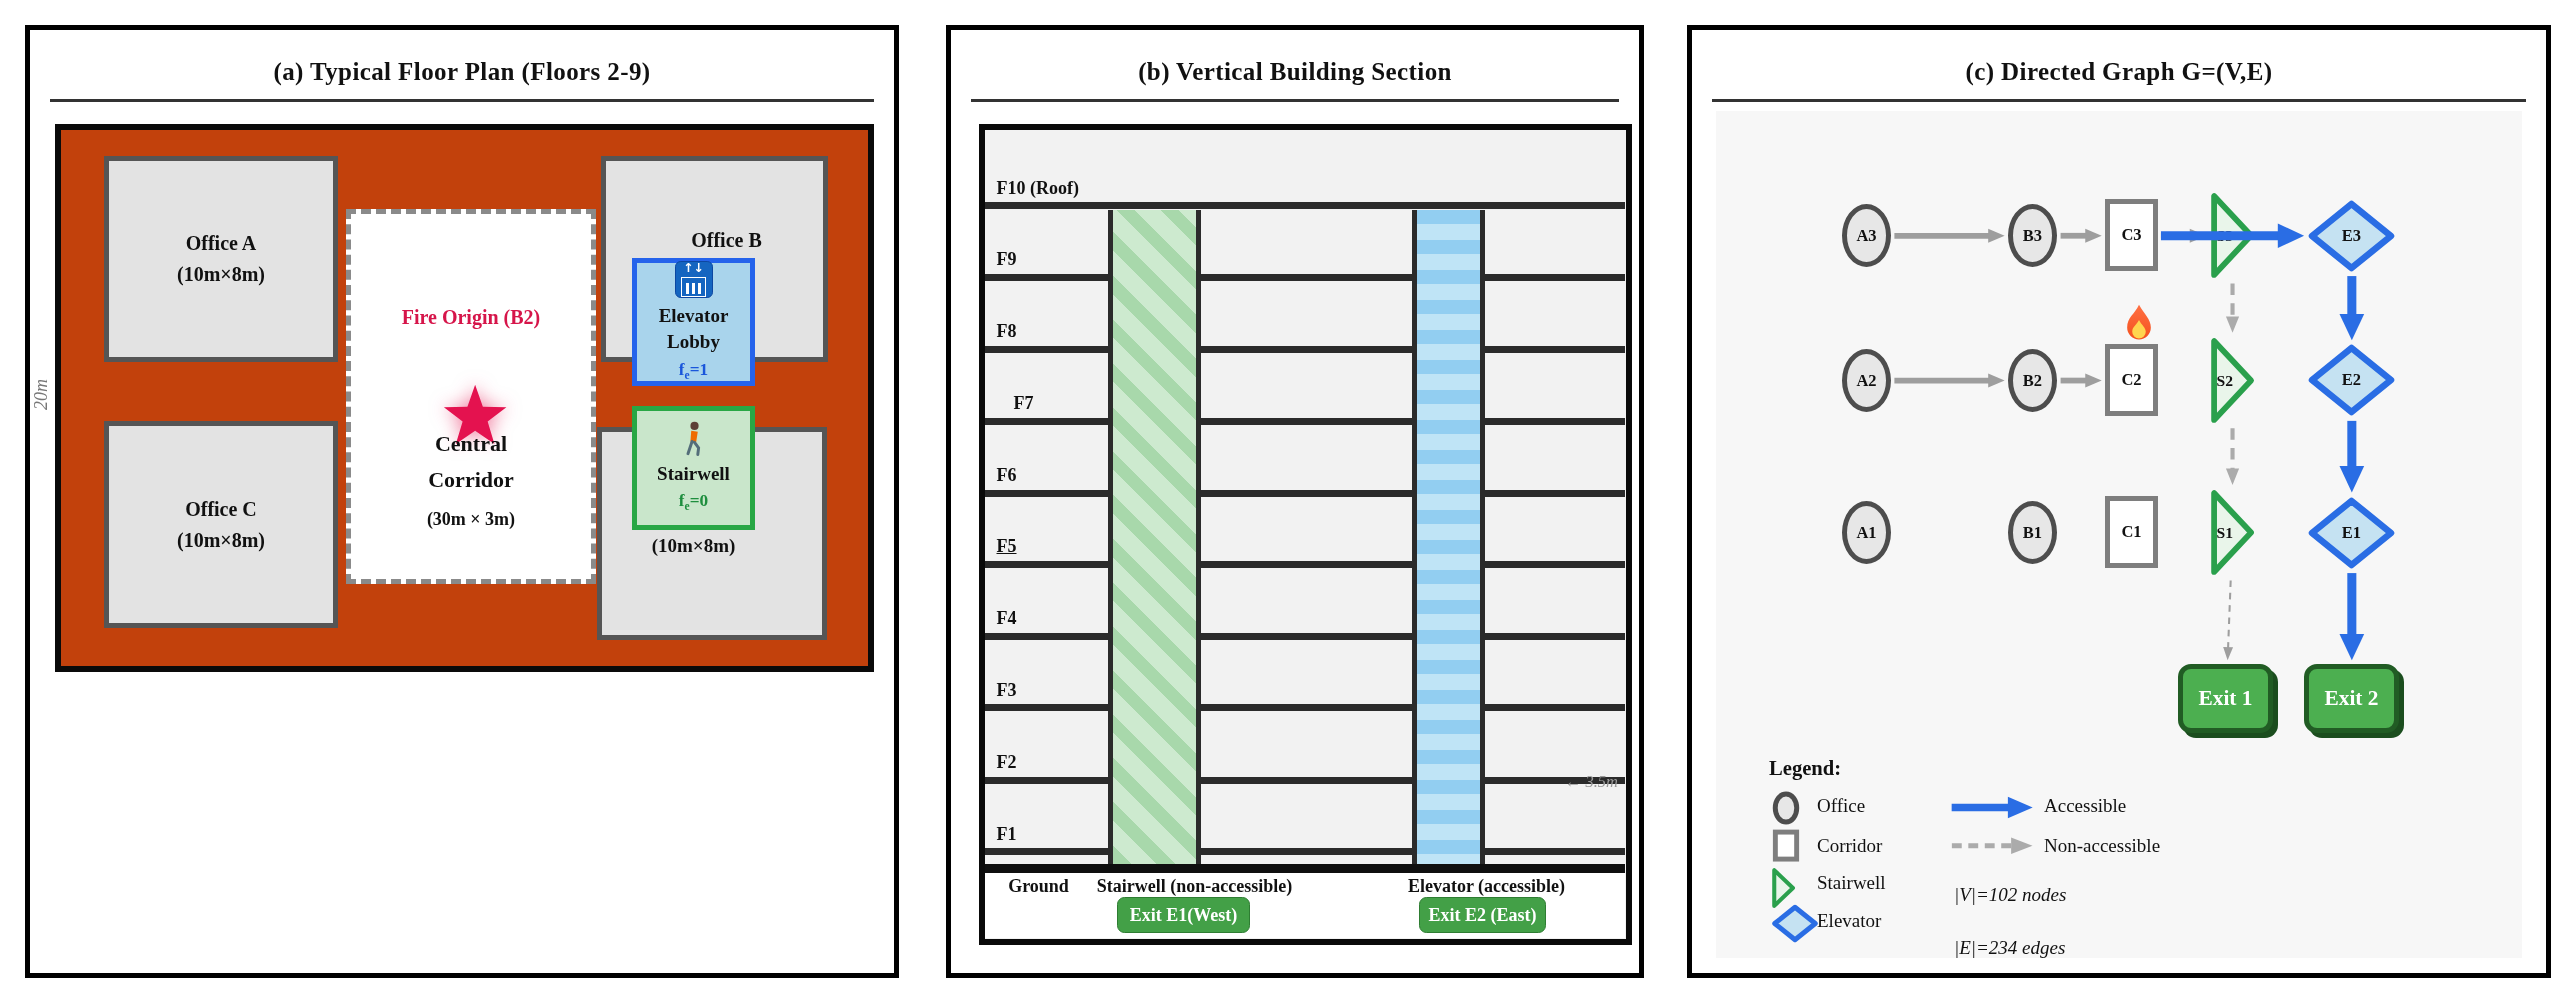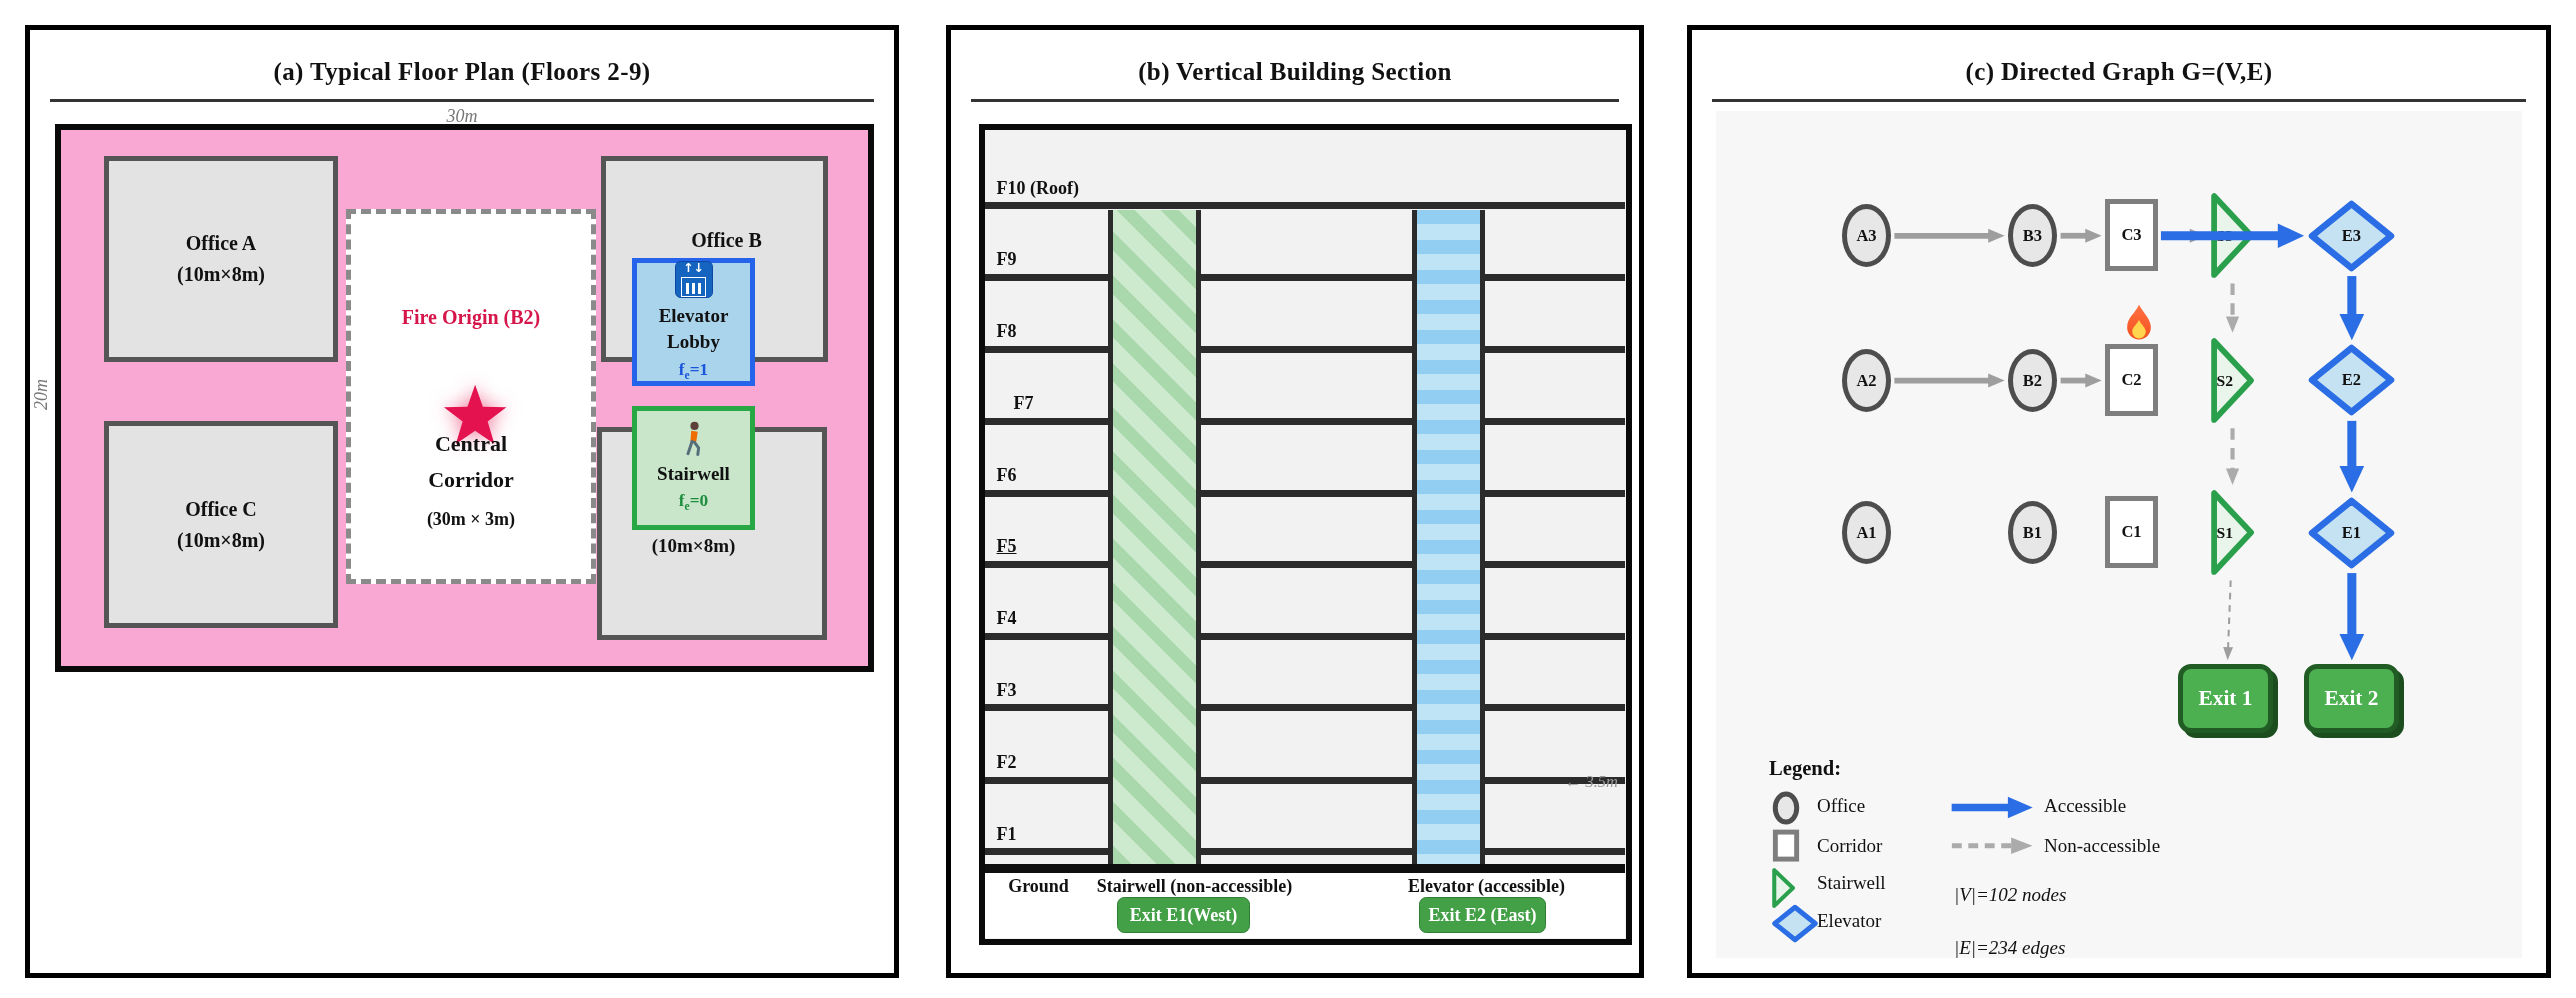--- a/index.html
+++ b/index.html
@@ -9,21 +9,21 @@
   .panel{position:absolute;top:25px;height:953px;background:#fff;border:5px solid #000;}
   #panelA{left:25px;width:874px;}
   #panelB{left:946px;width:698px;}
   #panelC{left:1687px;width:864px;}
   .ptitle{position:absolute;top:28px;left:0;right:0;text-align:center;
           font-size:25px;font-weight:bold;letter-spacing:0.4px;}
   .underline{position:absolute;top:69px;left:20px;right:20px;height:3.3px;background:#333;}
   .dim{position:absolute;color:#777;font-style:italic;font-size:18px;text-align:center;}
   
   #bldgA{position:absolute;left:25px;top:94px;width:819px;height:548px;
-         border:6.6px solid #0a0a0a;background:#f9a8d4;}
+         border:6.6px solid #0a0a0a;background:#c2410c;}
   .office{position:absolute;background:#e3e3e3;border:5px solid #555;
           display:flex;flex-direction:column;align-items:center;justify-content:center;
           font-weight:bold;font-size:20px;line-height:1.55;text-align:center;}
   .plainrect{position:absolute;background:#e3e3e3;border:5px solid #555;}
   #corridorA{position:absolute;left:285px;top:79px;width:250px;height:375px;
              background:#fff;border:5px dashed #8a8a8a;text-align:center;}
   .fire-origin-label{position:absolute;left:0;right:0;top:92px;color:#d6154a;
              font-weight:bold;font-size:20px;}
   .corridor-name{position:absolute;left:0;right:0;top:212px;font-weight:bold;
              font-size:22px;line-height:1.65;}
@@ -84,21 +84,20 @@
   .legend-stat{position:absolute;font-style:italic;font-size:19px;z-index:5;}
 </style>
 </head>
 <body>
 
 <div id="scene">
 
   <section class="panel" id="panelA">
     <div class="ptitle">(a) Typical Floor Plan (Floors 2-9)</div>
     <div class="underline"></div>
-    <div class="dim" style="left:0;right:0;top:76px;">30m</div>
     <div class="dim" style="left:-13px;top:354px;width:49px;transform:rotate(-90deg);">20m</div>
 
     <div id="bldgA">
       <div class="office" style="left:43px;top:26px;width:234px;height:206px;">
         <div>Office A</div>
         <div>(10m×8m)</div>
       </div>
       <div class="office" style="left:43px;top:291px;width:234px;height:207px;">
         <div>Office C</div>
         <div>(10m×8m)</div>

